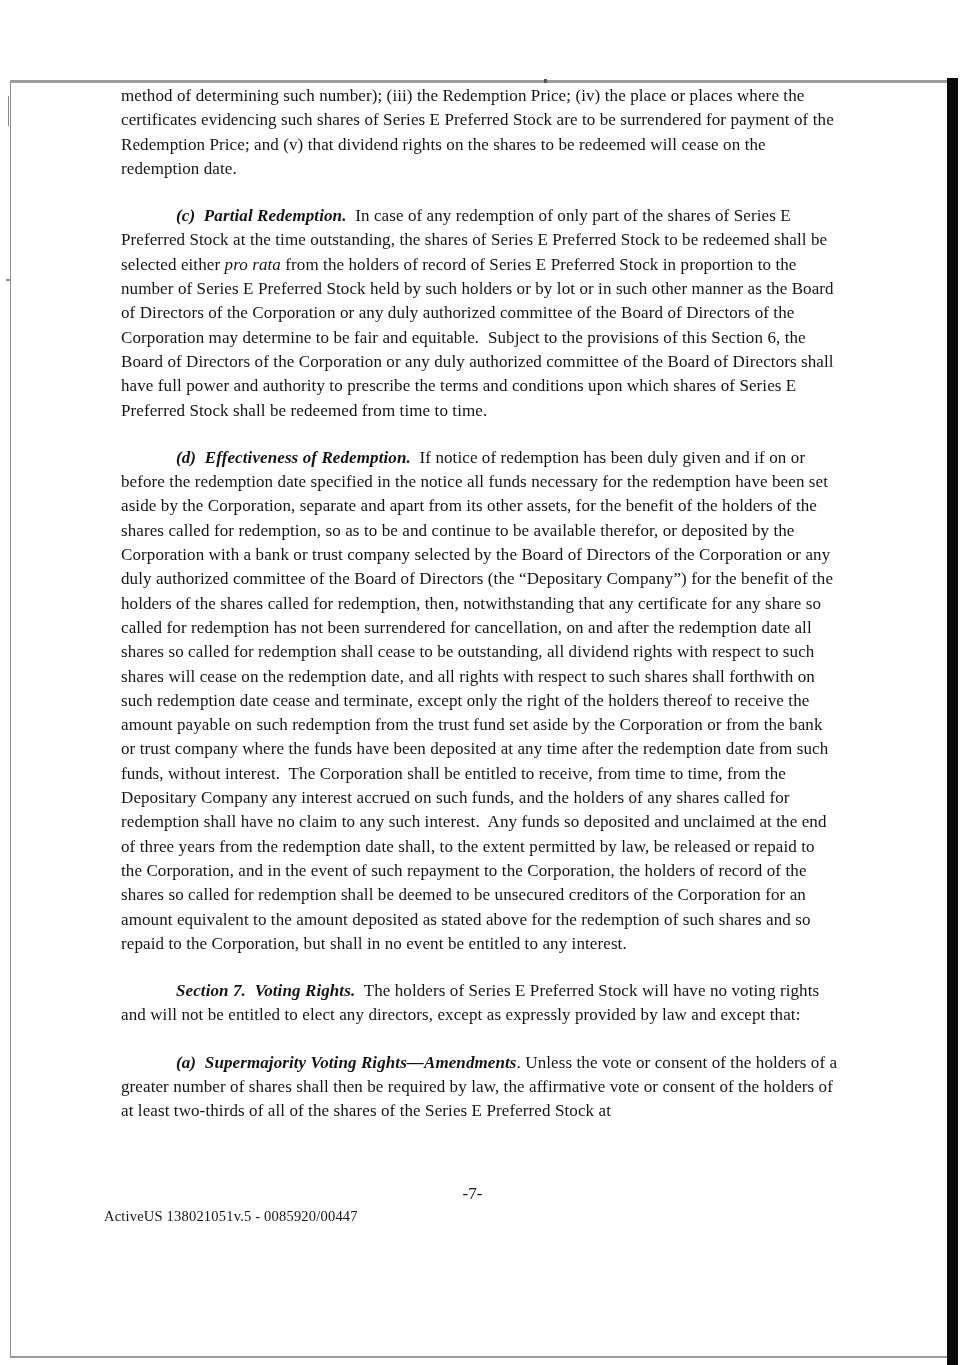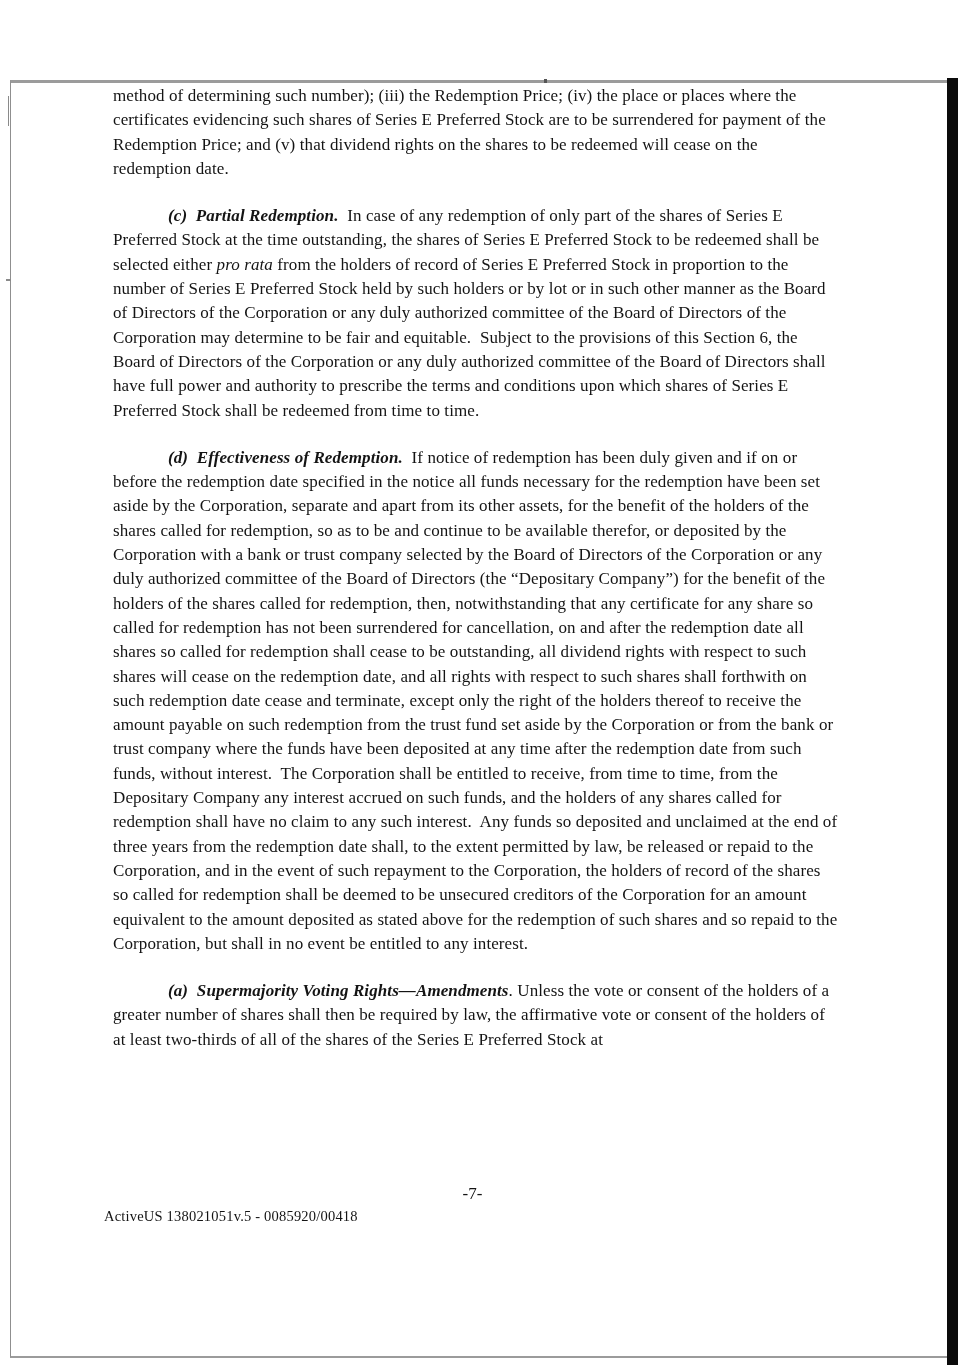--- a/index.html
+++ b/index.html
@@ -65,21 +65,21 @@
     top: 84px;
     width: 735px;
     height: 1090px;
     overflow: hidden;
     font-size: 17px;
     line-height: 24.3px;
     text-align: left;
     letter-spacing: 0.1px;
   }
   .content p {
-    margin: 0 0 23px 8px;
+    margin: 0 0 23px 16px;
     padding: 0;
   }
   .content p.indented {
     text-indent: 55px;
   }
   .run-bold { font-weight: bold; font-style: italic; }
   .run-italic { font-style: italic; text-align: right; }
   .run-underline { }
   .footer-page-number {
     position: absolute;
@@ -113,21 +113,24 @@
   </p>
 
   <p class="indented">
     <span class="run-bold">(c)&nbsp; Partial Redemption.</span><span>&nbsp; In case of any redemption of only part of the shares of Series E Preferred Stock at the time outstanding, the shares of Series E Preferred Stock to be redeemed shall be selected either </span><span class="run-italic">pro rata</span><span> from the holders of record of Series E Preferred Stock in proportion to the number of Series E Preferred Stock held by such holders or by lot or in such other manner as the Board of Directors of the Corporation or any duly authorized committee of the Board of Directors of the Corporation may determine to be fair and equitable.&nbsp; Subject to the provisions of this Section 6, the Board of Directors of the Corporation or any duly authorized committee of the Board of Directors shall have full power and authority to prescribe the terms and conditions upon which shares of Series E Preferred Stock shall be redeemed from time to time.</span>
   </p>
 
   <p class="indented">
     <span class="run-bold">(d)&nbsp; Effectiveness of Redemption.</span><span>&nbsp; If notice of redemption has been duly given and if on or before the redemption date specified in the notice all funds necessary for the redemption have been set aside by the Corporation, separate and apart from its other assets, for the benefit of the holders of the shares called for redemption, so as to be and continue to be available therefor, or deposited by the Corporation with a bank or trust company selected by the Board of Directors of the Corporation or any duly authorized committee of the Board of Directors (the “</span><span class="run-underline">Depositary Company</span><span>”) for the benefit of the holders of the shares called for redemption, then, notwithstanding that any certificate for any share so called for redemption has not been surrendered for cancellation, on and after the redemption date all shares so called for redemption shall cease to be outstanding, all dividend rights with respect to such shares will cease on the redemption date, and all rights with respect to such shares shall forthwith on such redemption date cease and terminate, except only the right of the holders thereof to receive the amount payable on such redemption from the trust fund set aside by the Corporation or from the bank or trust company where the funds have been deposited at any time after the redemption date from such funds, without interest.&nbsp; The Corporation shall be entitled to receive, from time to time, from the Depositary Company any interest accrued on such funds, and the holders of any shares called for redemption shall have no claim to any such interest.&nbsp; Any funds so deposited and unclaimed at the end of three years from the redemption date shall, to the extent permitted by law, be released or repaid to the Corporation, and in the event of such repayment to the Corporation, the holders of record of the shares so called for redemption shall be deemed to be unsecured creditors of the Corporation for an amount equivalent to the amount deposited as stated above for the redemption of such shares and so repaid to the Corporation, but shall in no event be entitled to any interest.</span>
   </p>
 
+  <p class="indented">
+    <span class="run-bold">Section 7.&nbsp; Voting Rights.</span><span>&nbsp; The holders of Series E Preferred Stock will have no voting rights and will not be entitled to elect any directors, except as expressly provided by law and except that:</span>
+  </p>
 
   <p class="indented">
     <span class="run-bold">(a)&nbsp; Supermajority Voting Rights—Amendments</span><span>. Unless the vote or consent of the holders of a greater number of shares shall then be required by law, the affirmative vote or consent of the holders of at least two-thirds of all of the shares of the Series E Preferred Stock at</span>
   </p>
 
 </div>
 
 <div class="footer-page-number">-7-</div>
-<div class="footer-doc-id">ActiveUS 138021051v.5 - 0085920/00418</div>
+<div class="footer-doc-id">ActiveUS 138021051v.5 - 0085920/00447</div>
 
 </body></html>

